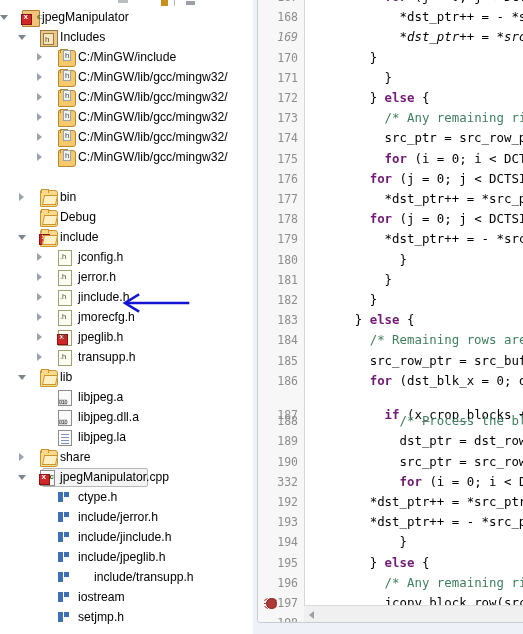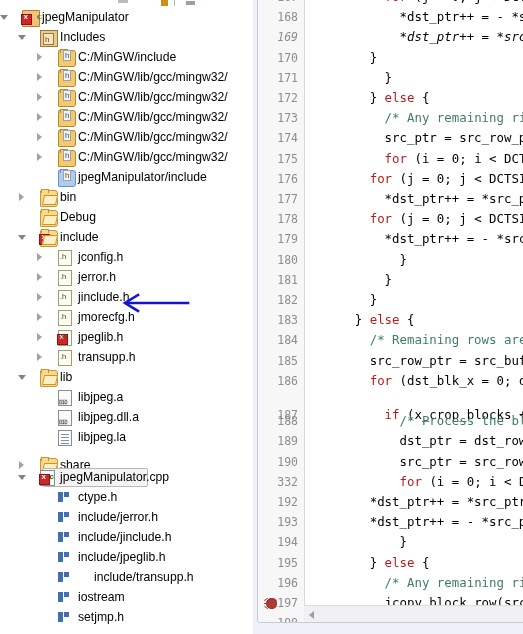--- a/index.html
+++ b/index.html
@@ -109,21 +109,21 @@
   .lnum{
     position:absolute;left:0;width:40px;text-align:right;
     font-family:"DejaVu Sans Mono","Liberation Mono",monospace;
     font-size:11.5px;color:#8d8d8d;
   }
   .ctext{
     position:absolute;left:52px;
     font-family:"DejaVu Sans Mono","Liberation Mono",monospace;
     font-size:12.4px;color:#000;
   }
-  .kw{color:#b91c1c;font-weight:normal;}
+  .kw{color:#701a75;font-weight:bold;}
   .cm{color:#3f7f5f;}
   .err-underline{border-bottom:2px dotted #d33;}
 
   .bug-marker{position:absolute;left:6px;width:14px;height:14px;}
   .bug-body{position:absolute;left:2px;top:2px;width:9px;height:9px;border-radius:50%;background:#b03a3a;border:1px solid #7a2020;}
   .bug-leg{position:absolute;background:#b03a3a;width:4px;height:1.4px;}
 
   .hscroll{
     position:absolute;left:46px;right:0;bottom:0;height:16px;
     background:#f0f0f0;border-top:1px solid #dcdcdc;
@@ -185,24 +185,20 @@
       <div class="row" style="top: 120px; position: absolute; left: 0px; right: 0px;">
         <div class="twisty closed" style="left: 36px;"></div>
         <div class="ico ico-incpath" style="left: 58px;"></div>
         <span class="lbl" style="left: 78px;">C:/MinGW/lib/gcc/mingw32/</span>
       </div>
       <div class="row" style="top: 140px; position: absolute; left: 0px; right: 0px;">
         <div class="twisty closed" style="left: 36px;"></div>
         <div class="ico ico-incpath" style="left: 58px;"></div>
         <span class="lbl" style="left: 78px;">C:/MinGW/lib/gcc/mingw32/</span>
       </div>
-      <div class="row" style="top: 160px; position: absolute; left: 0px; right: 0px;">
-        <div class="ico ico-incpath src" style="left: 58px;"></div>
-        <span class="lbl" style="left: 78px;">jpegManipulator/include</span>
-      </div>
       <div class="row" style="top: 180px; position: absolute; left: 0px; right: 0px;">
         <div class="twisty closed" style="left: 18px;"></div>
         <div class="ico ico-folder" style="left: 40px;"></div>
         <span class="lbl" style="left: 60px;">bin</span>
       </div>
       <div class="row" style="top: 200px; position: absolute; left: 0px; right: 0px;">
         <div class="ico ico-folder" style="left: 40px;"></div>
         <span class="lbl" style="left: 60px;">Debug</span>
       </div>
       <div class="row" style="top: 220px; position: absolute; left: 0px; right: 0px;">
@@ -254,21 +250,21 @@
         <span class="lbl" style="left: 78px;">libjpeg.a</span>
       </div>
       <div class="row" style="top: 400px; position: absolute; left: 0px; right: 0px;">
         <div class="ico ico-lib" style="left: 58px;"></div>
         <span class="lbl" style="left: 78px;">libjpeg.dll.a</span>
       </div>
       <div class="row" style="top: 420px; position: absolute; left: 0px; right: 0px;">
         <div class="ico ico-la" style="left: 58px;"></div>
         <span class="lbl" style="left: 78px;">libjpeg.la</span>
       </div>
-      <div class="row" style="top: 440px; position: absolute; left: 0px; right: 0px; margin-top: 8px;">
+      <div class="row" style="top: 440px; position: absolute; left: 0px; right: 0px;">
         <div class="twisty closed" style="left: 18px;"></div>
         <div class="ico ico-folder" style="left: 40px;"></div>
         <span class="lbl" style="left: 60px;">share</span>
       </div>
       <div class="row" style="top: 460px; position: absolute; left: 0px; right: 0px;">
         <div class="selected-box" style="left: 42px; width: 104px;"></div>
         <div class="twisty open" style="left: 18px;"></div>
         <div class="ico ico-cpp" style="left: 40px;">
           <span class="err-badge"></span>
         </div>

